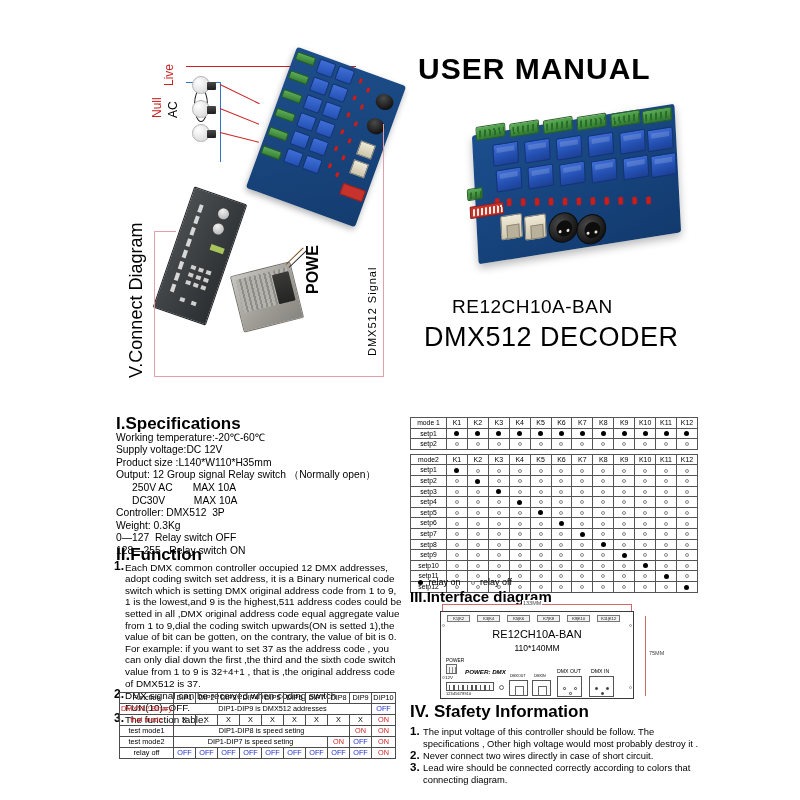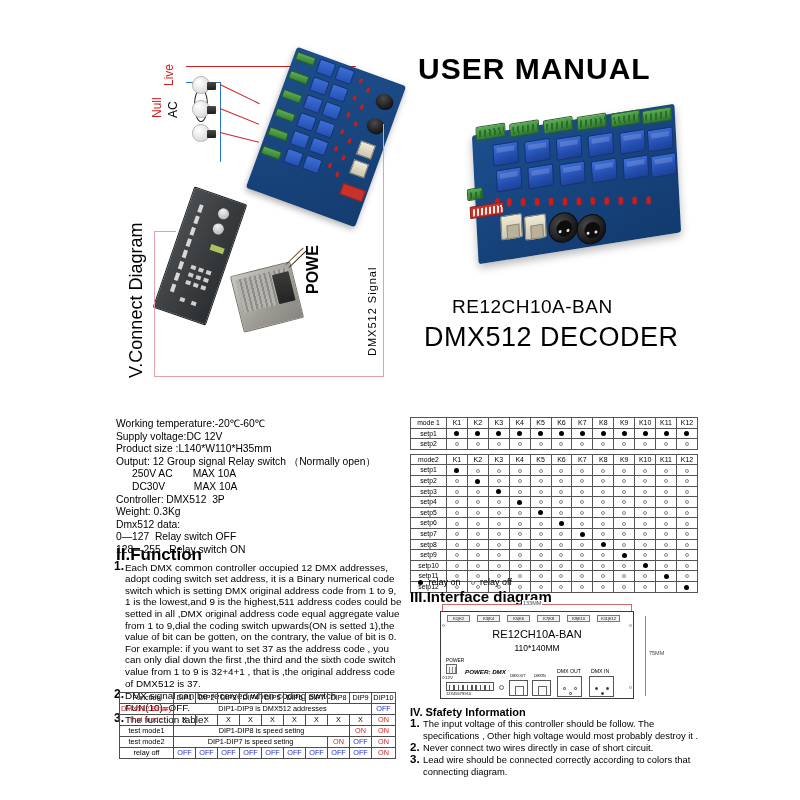--- a/index.html
+++ b/index.html
@@ -279,21 +279,21 @@
   .xlrbox s.f{ background:#333; }
   .xlrlabel{ position:absolute; top:56px; font-size:5.2px; }
   .smallcircle{ position:absolute; width:5px;height:5px;border-radius:50%;
        border:1px solid #666; }
 
   
   .safety{
     position:absolute; left:410px; top:706px; width:290px;
     font-size:9.4px; line-height:12px;
   }
-  .safety .h-sec{ font-size:11px; margin-bottom:0; }
+  .safety .h-sec{ font-size:17px; margin-bottom:8px; }
   .safety .numbered{ padding-left:13px; }
   .safety .numbered > .num{ font-size:11.5px; }
 </style>
 </head>
 <body>
 
 <div class="page">
 
   <div class="connect-box">
     <div class="vert-label cd-title">V.Connect Diagram</div>
@@ -450,29 +450,29 @@
       <div class="dipred" style="left:-6px;top:70px;">
           <i></i>
         </div>
       <div class="greenterm" style="left:-8px;top:52px;width:16px;height:12px;">
           <i style="width:12px;"></i>
         </div>
     </div>
   </div>
 
   <div class="spec-block">
+    <div class="h-sec">I.Specifications</div>
     <div class="spec-line">Working temperature:-20℃-60℃</div>
     <div class="spec-line">Supply voltage:DC 12V</div>
     <div class="spec-line">Product size :L140*W110*H35mm</div>
     <div class="spec-line">Output: 12 Group signal Relay switch （Normally open）</div>
     <div class="spec-line indent1">250V AC       MAX 10A</div>
     <div class="spec-line indent1">DC30V          MAX 10A</div>
     <div class="spec-line">Controller: DMX512  3P</div>
     <div class="spec-line">Weight: 0.3Kg</div>
-    <div class="spec-line">Dmx512 data:</div>
     <div class="spec-line">0—127  Relay switch OFF</div>
     <div class="spec-line">128—255   Relay switch ON</div>
   </div>
 
   <div class="func-block">
     <div class="h-sec">II.Function</div>
     <div class="numbered">
       <span class="num">1.</span>
       <span>Each DMX common controller occupied 12 DMX addresses, adopt coding switch set address, it is a Binary numerical code switch which is setting DMX original address code from 1 to 9, 1 is the lowest,and 9 is the highest,511 address codes  could be setted  in all ,DMX original address code equal aggregate value from 1 to 9,dial the coding switch upwards(ON is setted 1),the value of bit can be  gotten, on the contrary, the value of bit is 0. For example: if you want to set 37 as the address code , you can only dial down the first ,the third and the  sixth code switch value from 1 to 9 is 32+4+1 , that is ,the original address  code of DMX512 is 37.</span>
     </div>

